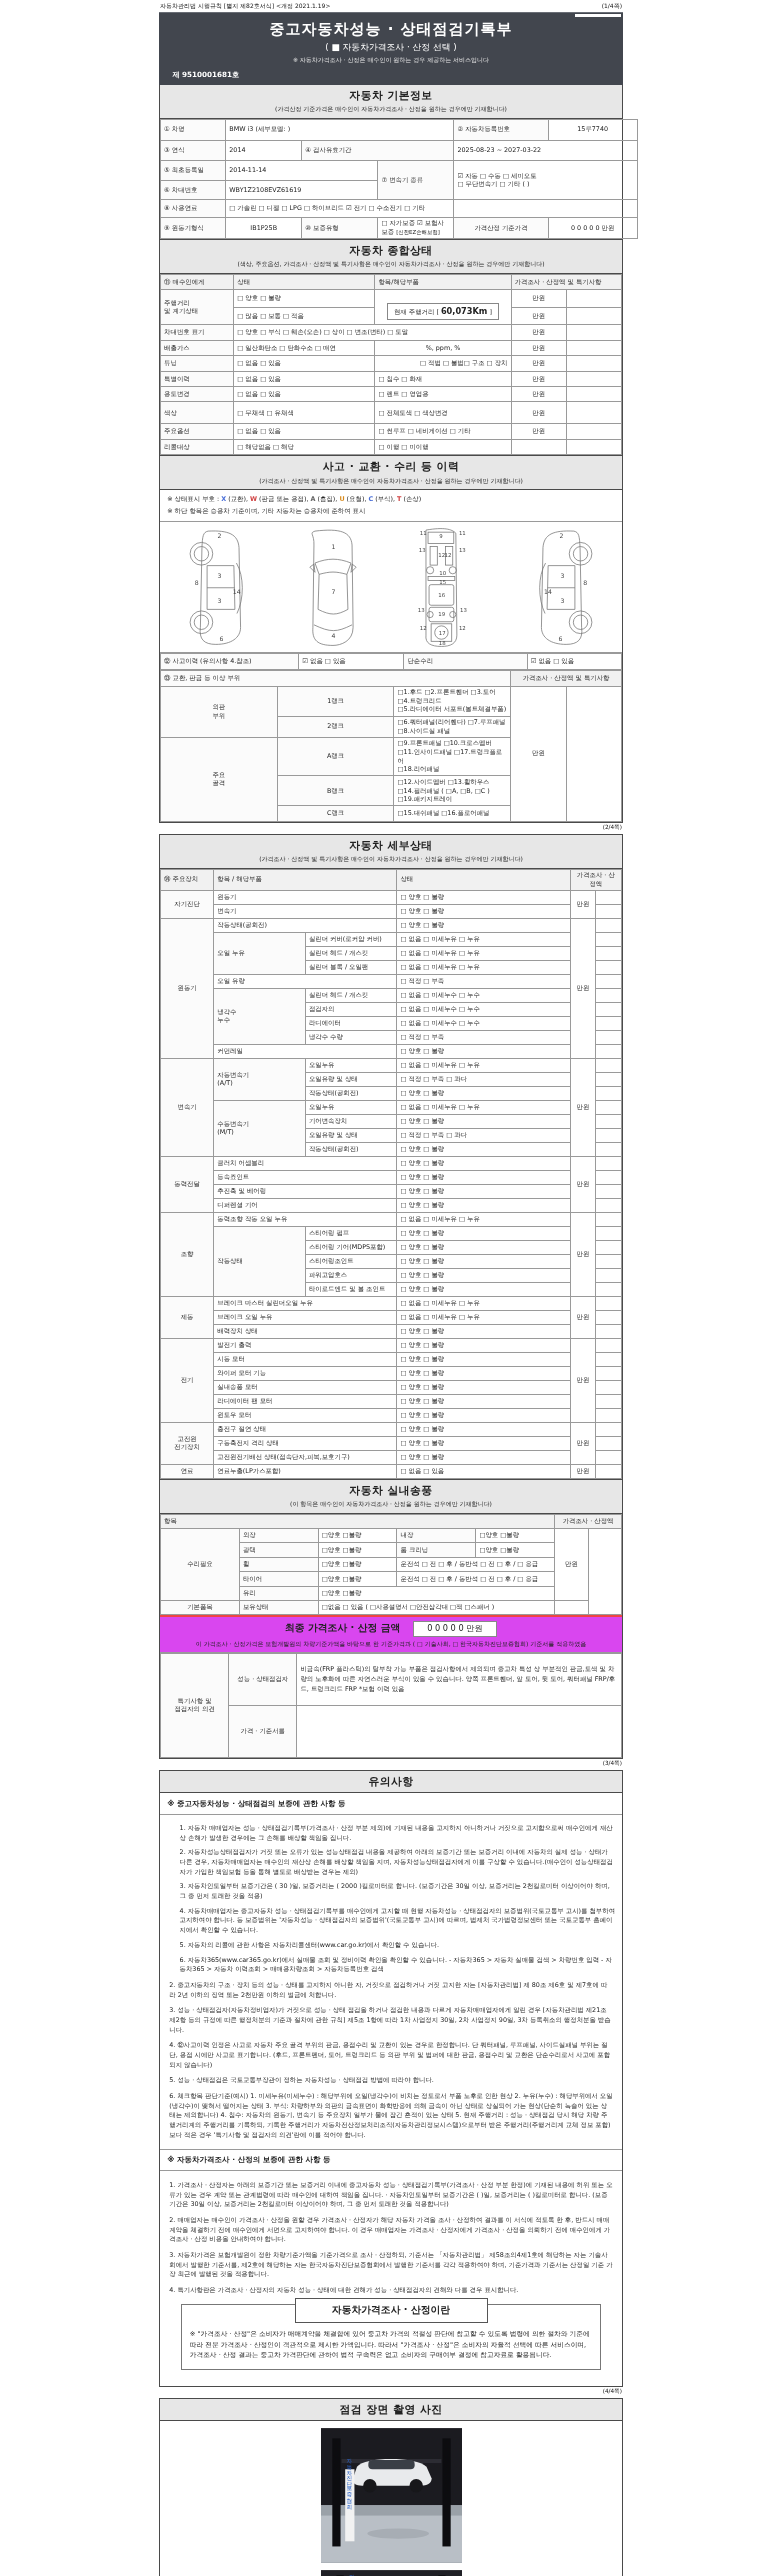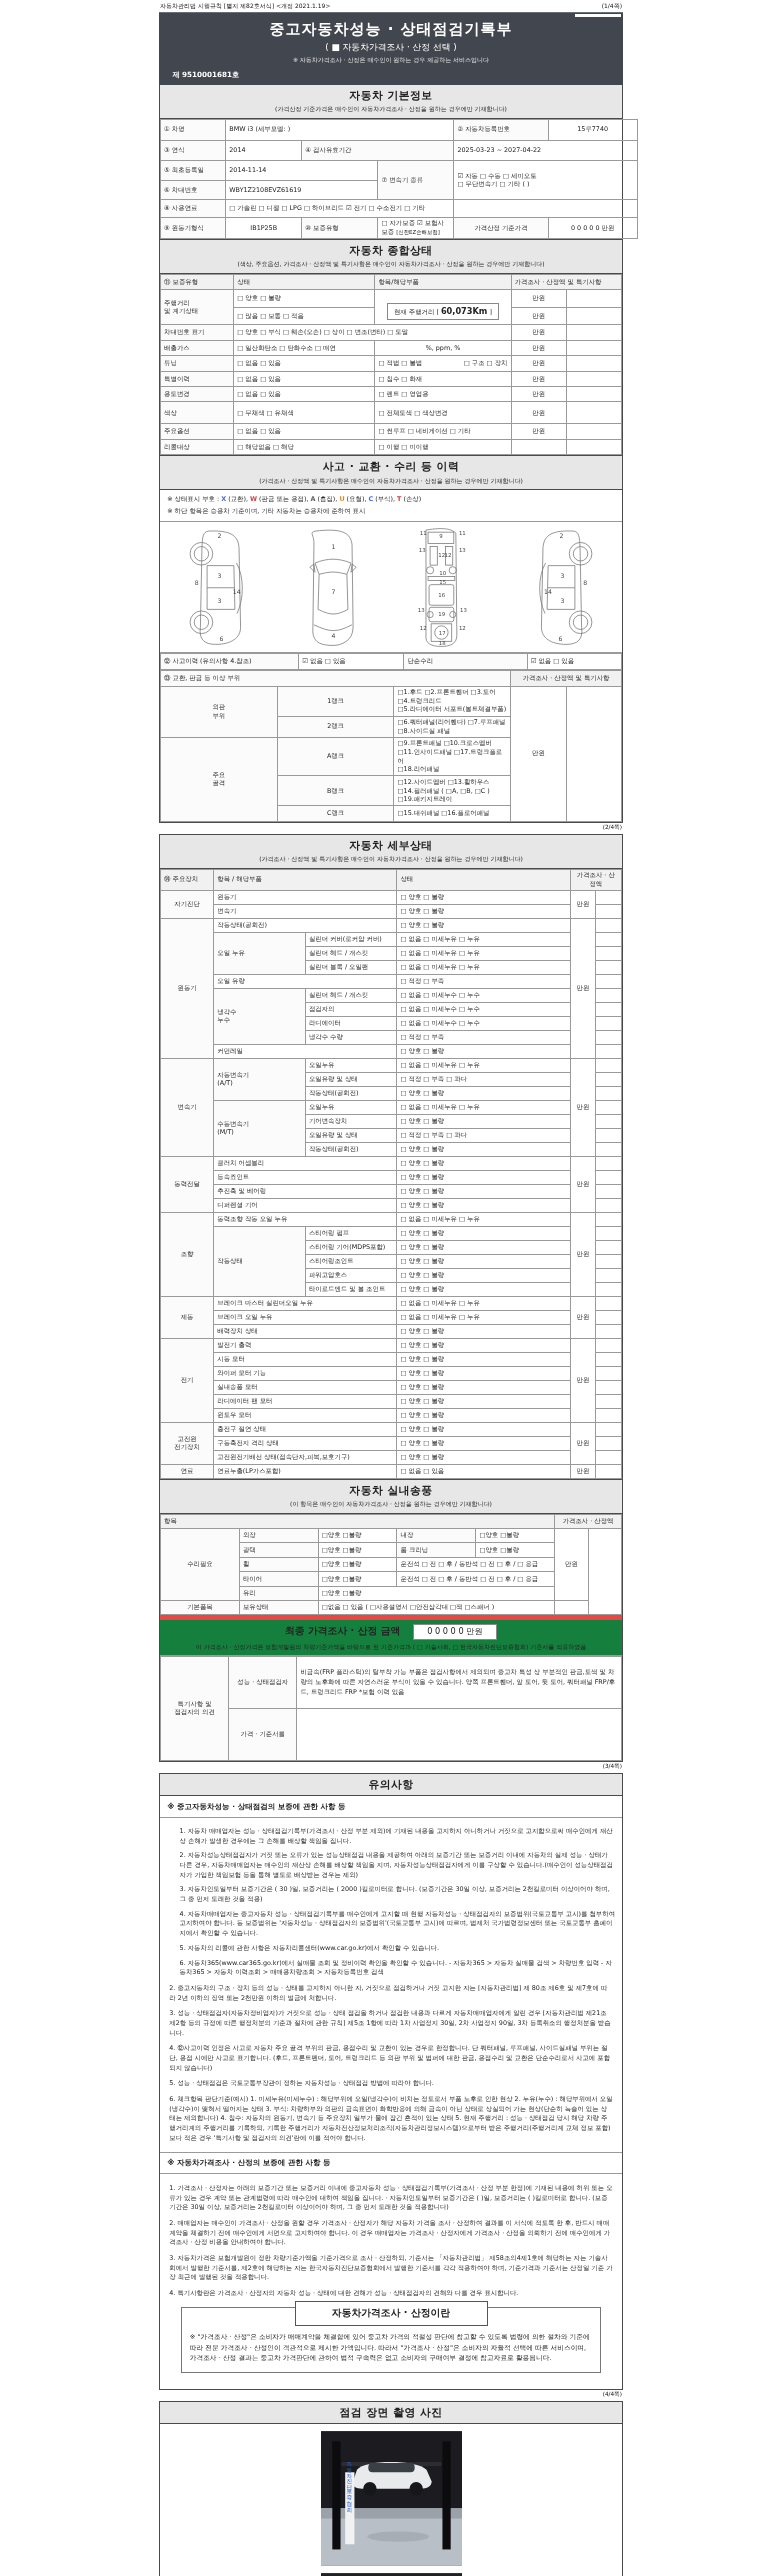--- a/index.html
+++ b/index.html
@@ -69,21 +69,21 @@
           <tr style="height:20.6px">
         <td class="lab" style="width:58px">① 차명</td>
         <td colspan="3" style="width:221px">BMW i3 (세부모델: )</td>
         <td class="lab" style="width:87px">② 자동차등록번호</td>
         <td style="width:82px" class="ctr">15루7740</td>
       </tr>
       <tr style="height:20.6px">
         <td class="lab">③ 연식</td>
         <td style="width:93px">2014</td>
         <td colspan="2" class="lab">④ 검사유효기간</td>
-        <td colspan="2">2025-03-23 ~ 2027-04-22</td>
+        <td colspan="2">2025-08-23 ~ 2027-03-22</td>
       </tr>
       <tr style="height:19.6px">
         <td class="lab">⑤ 최초등록일</td>
         <td colspan="2">2014-11-14</td>
         <td class="lab" rowspan="2">⑦ 변속기 종류</td>
         <td colspan="2" rowspan="2">☑ 자동   □ 수동   □ 세미오토
 □ 무단변속기   □ 기타 (      )</td>
       </tr>
       <tr style="height:19.6px">
         <td class="lab">⑥ 차대번호</td>
@@ -107,21 +107,21 @@
   </div>
 
   <div class="sec">
     <div class="sec-head">
       <div class="sec-title">자동차 종합상태</div>
       <div class="sec-sub">(색상, 주요옵션, 가격조사 · 산정액 및 특기사항은 매수인이 자동차가격조사 · 산정을 원하는 경우에만 기재합니다)</div>
     </div>
     <table>
       <tbody>
           <tr style="height:15.5px">
-        <td class="hd" style="width:66px">⑪ 보증유형</td>
+        <td class="hd" style="width:66px">⑪ 매수인에게</td>
         <td class="hd" style="width:134px">상태</td>
         <td class="hd" style="width:129px">항목/해당부품</td>
         <td class="hd" colspan="2">가격조사 · 산정액 및 특기사항</td>
       </tr>
       <tr style="height:17.5px">
         <td class="lab" rowspan="2">주행거리
 및 계기상태</td>
         <td>□ 양호   □ 불량</td>
         <td rowspan="2" class="ctr">
           <span class="mileagebox"><span>현재 주행거리 [</span> <b>60,073Km</b> <span>]</span></span>
@@ -143,21 +143,21 @@
       <tr style="height:15.5px">
         <td class="lab">배출가스</td>
         <td>□ 일산화탄소   □ 탄화수소   □ 매연</td>
         <td class="ctr">%,       ppm,       %</td>
         <td class="price">만원</td>
         <td></td>
       </tr>
       <tr style="height:15.5px">
         <td class="lab">튜닝</td>
         <td>□ 없음  □ 있음</td>
-        <td><span style="display:flex;justify-content:space-between"><span>□ 적법  □ 불법</span><span>□ 구조  □ 장치</span></span></td>
+        <td><span style="display:flex;justify-content:flex-end"><span>□ 적법  □ 불법</span><span>□ 구조  □ 장치</span></span></td>
         <td class="price">만원</td>
         <td></td>
       </tr>
       <tr style="height:15px">
         <td class="lab">특별이력</td>
         <td>□ 없음  □ 있음</td>
         <td>□ 침수   □ 화재</td>
         <td class="price">만원</td>
         <td></td>
       </tr>
@@ -652,21 +652,21 @@
       </tr>
       <tr style="height:14.4px">
         <td class="lab ctr">기본품목</td>
         <td class="lab">보유상태</td>
         <td colspan="3">□없음  □ 있음  ( □사용설명서 □안전삼각대 □잭 □스패너 )</td>
         <td class="price"></td>
       </tr>
     </tbody>
       </table>
 
-    <div style="background:#15803d;border-top:5px solid #ef4444;border-bottom:0.5px solid #9a9a9a;padding:3.6px 5.2px 3.1px 5.2px">
+    <div style="background:#d946ef;border-top:2px solid #ef4444;border-bottom:0.5px solid #9a9a9a;padding:3.6px 5.2px 3.1px 5.2px">
       <div style="display:flex;justify-content:center;align-items:center;gap:12.4px">
         <span style="font-size:9.8px;font-weight:bold">최종 가격조사 · 산정 금액</span>
         <span style="background:#fff;border:0.5px solid #888;padding:1.5px 13.4px;font-size:8.2px">0  0  0  0  0 만원</span>
       </div>
       <div style="text-align:center;font-size:6px;margin-top:2.6px">이 가격조사 · 산정가격은 보험개발원의 차량기준가액을 바탕으로 한 기준가격과 ( □ 기술사회, □ 한국자동차진단보증협회) 기준서를 적용하였음</div>
     </div>
     <table>
       <tbody>
           <tr style="height:52px">
         <td class="lab ctr" rowspan="2" style="width:61px">특기사항 및

